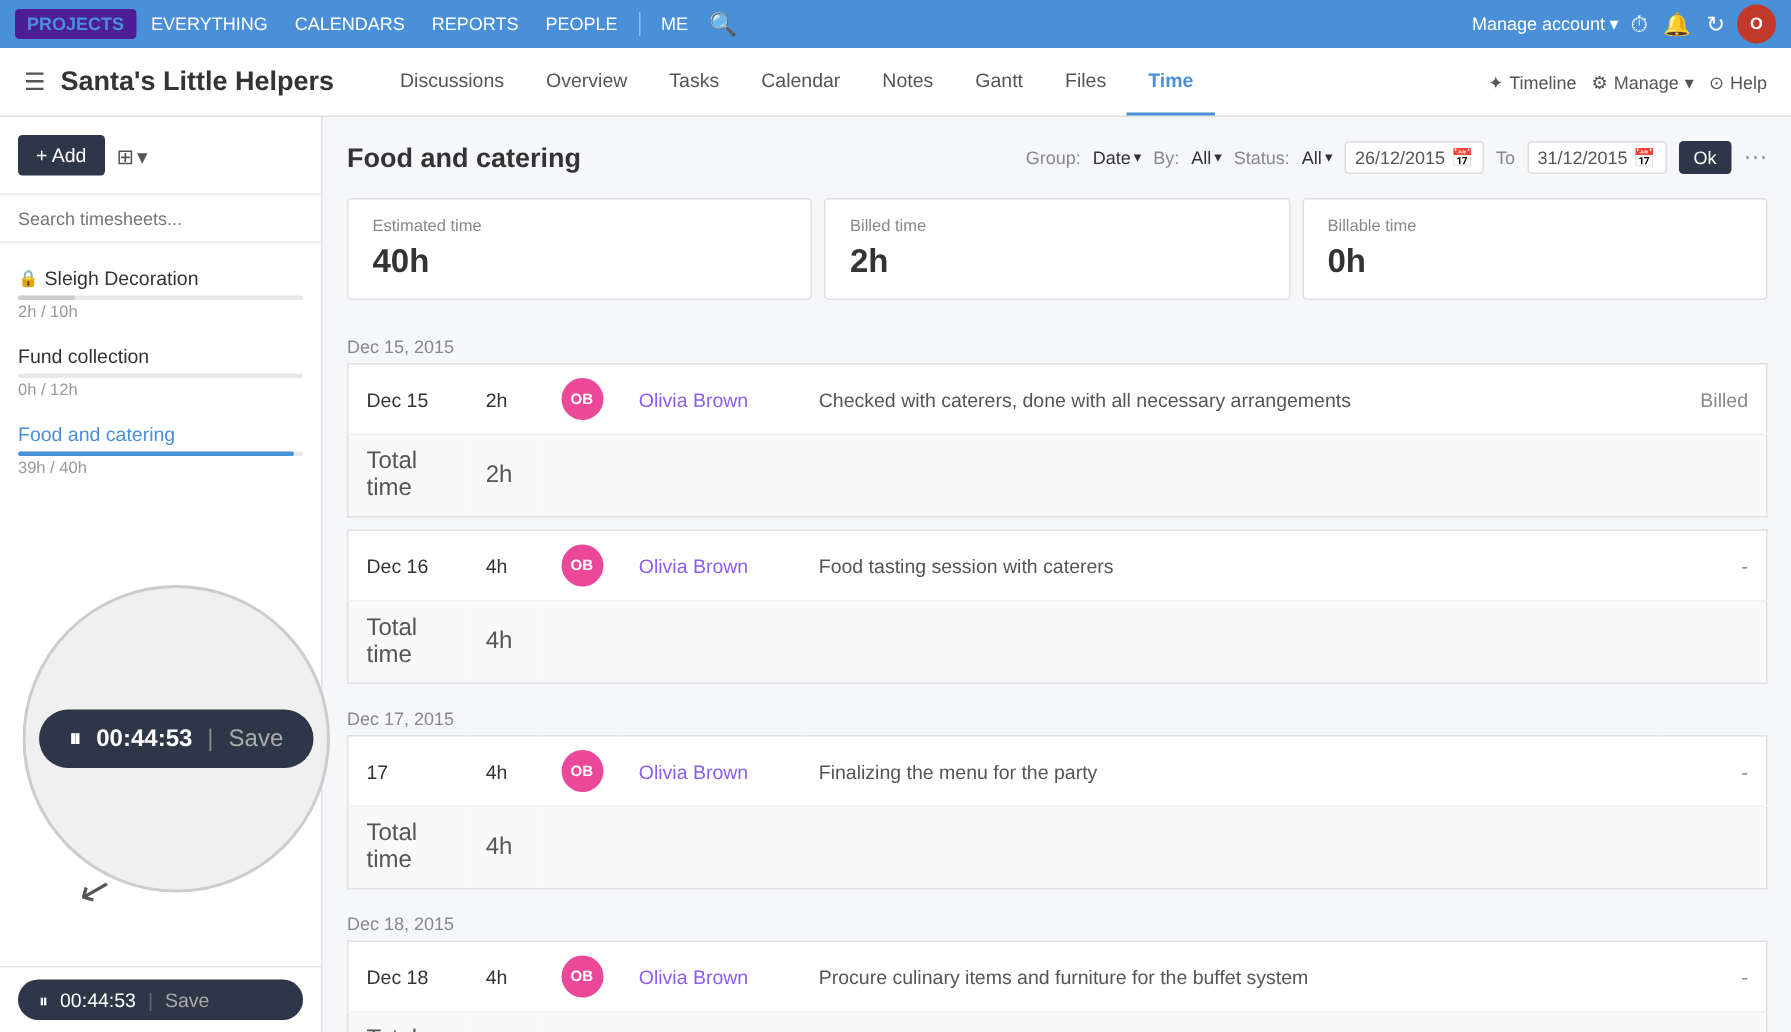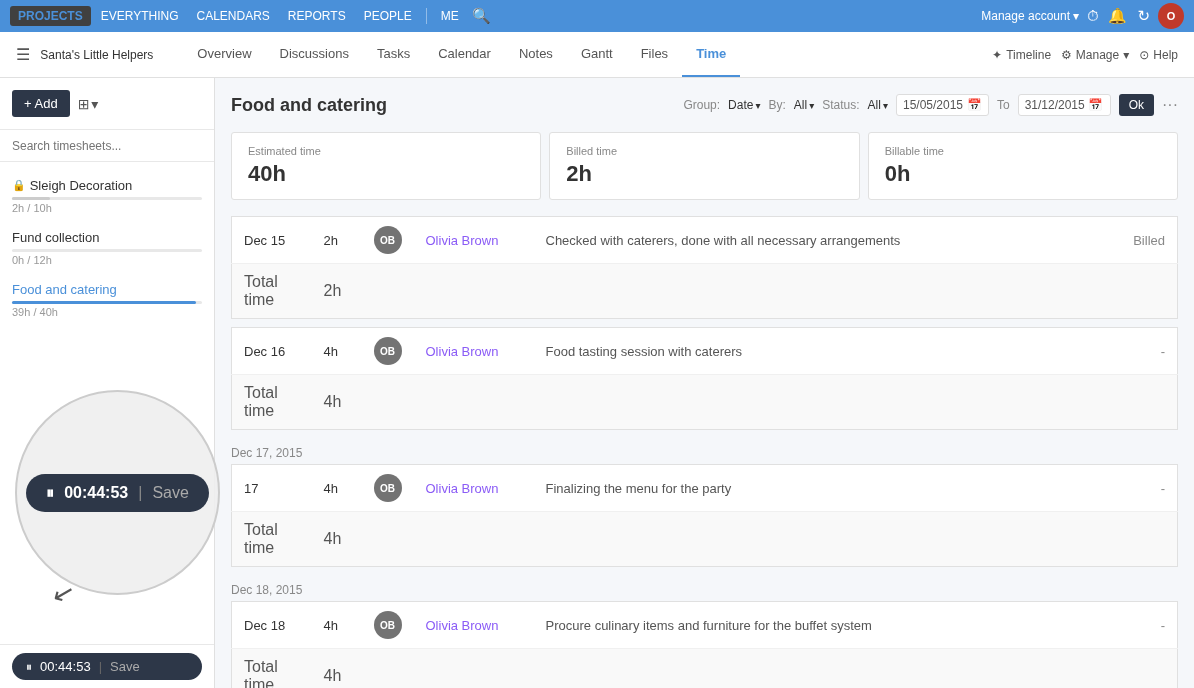--- a/index.html
+++ b/index.html
@@ -2,33 +2,33 @@
 <html><head>
   <meta charset="utf-8">
   <style>
     * { box-sizing: border-box; margin: 0; padding: 0; }
     body { font-family: -apple-system, BlinkMacSystemFont, 'Segoe UI', Arial, sans-serif; font-size: 13px; color: #333; background: #f5f5f5; width: 1194px; height: 688px; overflow: hidden; }
 
     
     .top-nav { background: #4a90d9; display: flex; align-items: center; height: 32px; padding: 0 10px; color: white; }
     .top-nav-left { display: flex; align-items: center; gap: 2px; }
     .nav-item { color: white; font-size: 12px; padding: 3px 8px; cursor: pointer; border-radius: 3px; white-space: nowrap; }
-    .nav-item.active { background: #404040; color: #4a90d9; font-weight: 600; border-radius: 3px; }
+    .nav-item.active { background: #4c1d95; color: #4a90d9; font-weight: 600; border-radius: 3px; }
     .nav-separator { width: 1px; height: 16px; background: rgba(255,255,255,0.4); margin: 0 4px; }
     .top-nav-right { margin-left: auto; display: flex; align-items: center; gap: 8px; }
     .manage-account { color: white; font-size: 12px; cursor: pointer; display: flex; align-items: center; gap: 3px; }
     .top-nav-icons { display: flex; align-items: center; gap: 10px; }
     .top-nav-icon { color: white; font-size: 15px; cursor: pointer; }
     .user-avatar { width: 26px; height: 26px; border-radius: 50%; background: #c0392b; display: flex; align-items: center; justify-content: center; color: white; font-size: 11px; font-weight: bold; }
     .search-icon-nav { color: white; font-size: 15px; cursor: pointer; margin-left: 4px; }
 
     
     .second-nav { background: white; display: flex; align-items: center; height: 46px; padding: 0 16px; border-bottom: 1px solid #e0e0e0; }
     .hamburger { font-size: 16px; color: #555; cursor: pointer; margin-right: 10px; }
-    .project-title { font-size: 12px; font-weight: 400; color: #333; margin-right: 30px; }
+    .project-title { font-size: 18px; font-weight: 700; color: #333; margin-right: 30px; }
     .tabs { display: flex; align-items: center; gap: 0; flex: 1; }
     .tab { padding: 14px 14px; font-size: 13px; color: #555; cursor: pointer; border-bottom: 2px solid transparent; white-space: nowrap; }
     .tab.active { color: #4a90d9; border-bottom: 2px solid #4a90d9; font-weight: 600; }
     .second-nav-right { display: flex; align-items: center; gap: 10px; margin-left: auto; }
     .timeline-btn { display: flex; align-items: center; gap: 4px; font-size: 12px; color: #555; cursor: pointer; }
     .manage-btn { display: flex; align-items: center; gap: 4px; font-size: 12px; color: #555; cursor: pointer; }
     .help-btn { display: flex; align-items: center; gap: 4px; font-size: 12px; color: #555; cursor: pointer; }
 
     
     .main-layout { display: flex; height: calc(688px - 78px); }
@@ -80,21 +80,21 @@
     .time-table tr:last-child { border-bottom: none; }
     .time-table td { padding: 9px 12px; font-size: 13px; vertical-align: middle; }
     .time-table .total-row { background: #f9f9f9; }
     .time-table .total-row td { font-weight: 500; color: #555; font-size: 16px; }
     .col-date { width: 80px; color: #333; }
     .col-time { width: 50px; color: #333; font-weight: 500; }
     .col-avatar { width: 36px; }
     .col-user { width: 120px; color: #8b5cf6; }
     .col-desc { color: #555; }
     .col-status { width: 70px; text-align: right; color: #888; font-size: 12px; }
-    .avatar-circle { width: 28px; height: 28px; border-radius: 50%; background: #737373; display: flex; align-items: center; justify-content: center; color: white; font-size: 10px; font-weight: bold; }
+    .avatar-circle { width: 28px; height: 28px; border-radius: 50%; background: #ec4899; display: flex; align-items: center; justify-content: center; color: white; font-size: 10px; font-weight: bold; }
     .timer-pill { background: #2d3748; color: white; border-radius: 25px; padding: 10px 20px; display: flex; align-items: center; gap: 10px; font-size: 16px; font-weight: 600; cursor: pointer; }
   </style>
 </head>
 <body>
 
 <div class="top-nav">
   <div class="top-nav-left">
     <span class="nav-item active">PROJECTS</span>
     <span class="nav-item">EVERYTHING</span>
     <span class="nav-item">CALENDARS</span>
@@ -115,22 +115,22 @@
       <span class="top-nav-icon">↻</span>
     </div>
     <div class="user-avatar">O</div>
   </div>
 </div>
 
 <div class="second-nav">
   <span class="hamburger">☰</span>
   <span class="project-title">Santa's Little Helpers</span>
   <div class="tabs">
+    <span class="tab">Discussions</span>
     <span class="tab">Overview</span>
-    <span class="tab">Discussions</span>
     <span class="tab">Tasks</span>
     <span class="tab">Calendar</span>
     <span class="tab">Notes</span>
     <span class="tab">Gantt</span>
     <span class="tab">Files</span>
     <span class="tab active">Time</span>
   </div>
   <div class="second-nav-right">
     <div class="timeline-btn">
       <span>✦</span>
@@ -215,21 +215,21 @@
         <div class="filter-select">
           <span>All</span>
           <span class="caret">▾</span>
         </div>
         <span class="filter-label">Status:</span>
         <div class="filter-select">
           <span>All</span>
           <span class="caret">▾</span>
         </div>
         <div class="date-input">
-          <span>15/05/2015</span>
+          <span>26/12/2015</span>
           <span>📅</span>
         </div>
         <span style="color:#888">To</span>
         <div class="date-input">
           <span>31/12/2015</span>
           <span>📅</span>
         </div>
         <button class="ok-btn">Ok</button>
         <span class="more-btn">···</span>
       </div>
@@ -244,20 +244,21 @@
         <div class="stat-card-label">Billed time</div>
         <div class="stat-card-value">2h</div>
       </div>
       <div class="stat-card">
         <div class="stat-card-label">Billable time</div>
         <div class="stat-card-value">0h</div>
       </div>
     </div>
 
     <div class="date-section">
+      <div class="date-header">Dec 15, 2015</div>
       <table class="time-table">
         <tbody>
             <tr>
           <td class="col-date">Dec 15</td>
           <td class="col-time">2h</td>
           <td class="col-avatar">
                 <div class="avatar-circle">OB</div>
               </td>
           <td class="col-user">Olivia Brown</td>
           <td class="col-desc">Checked with caterers, done with all necessary arrangements</td>

